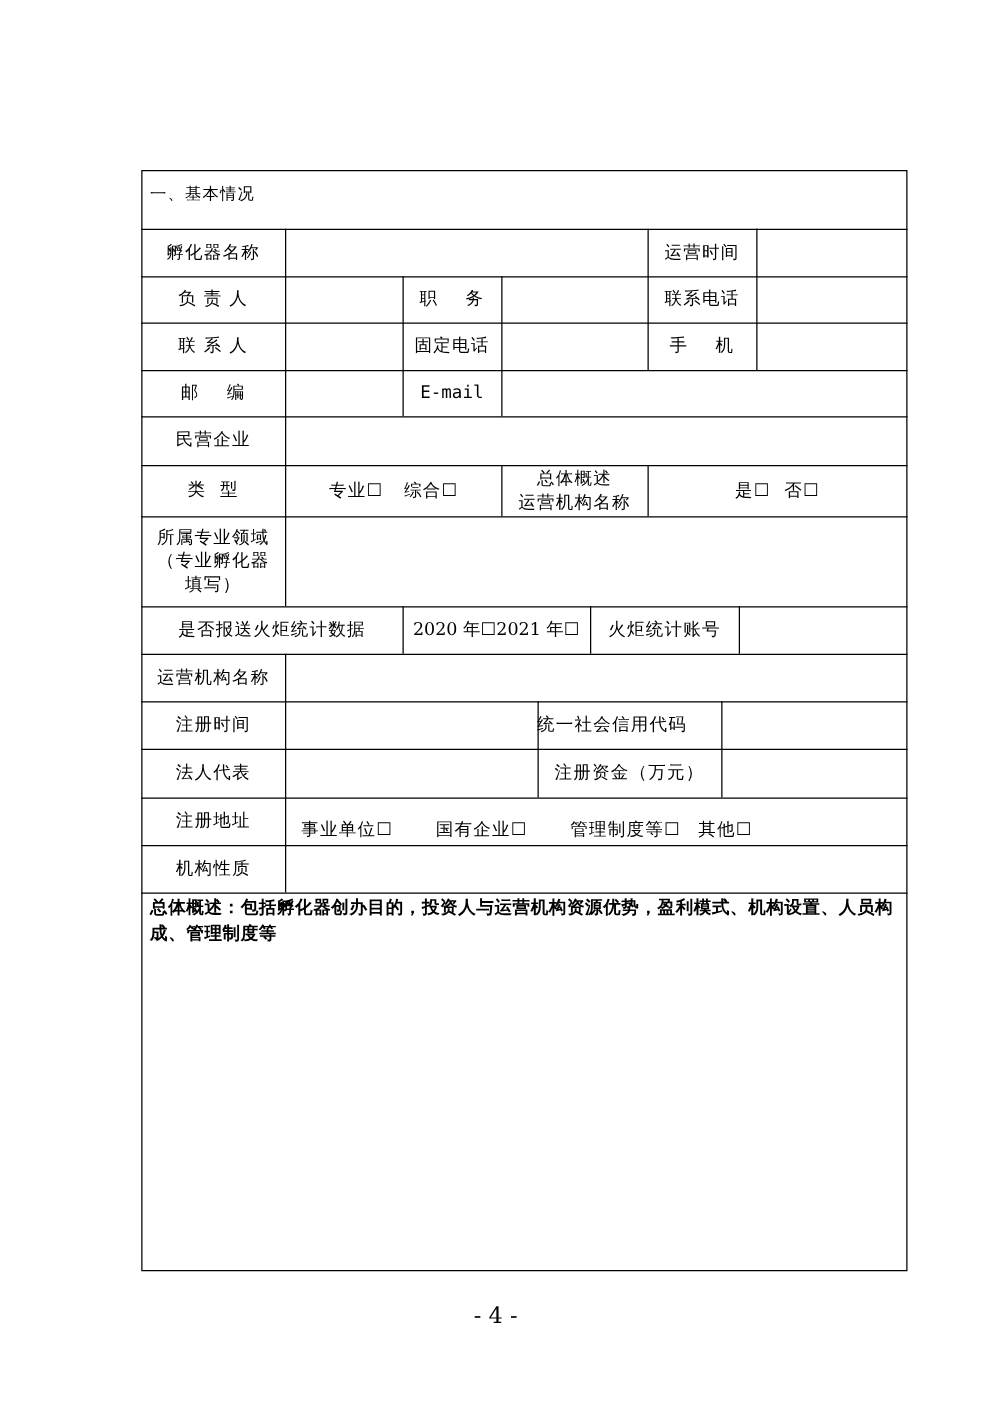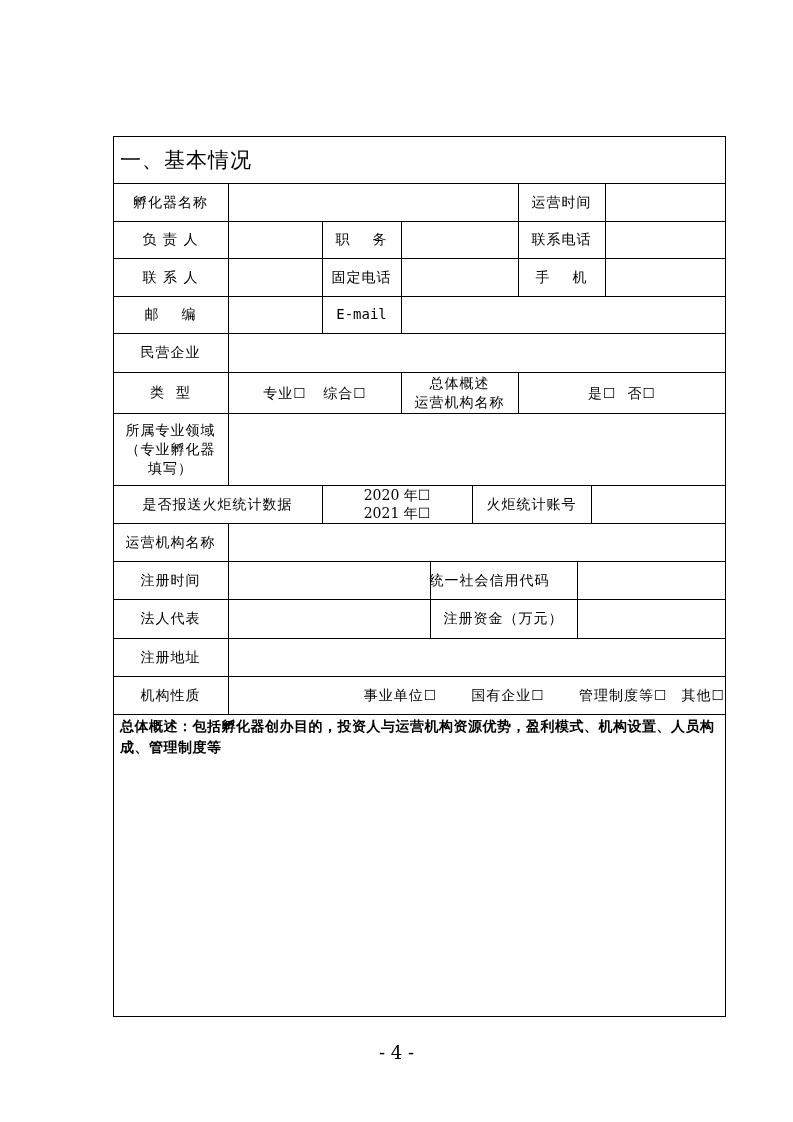--- a/index.html
+++ b/index.html
@@ -5,21 +5,21 @@
   html, body { margin:0; padding:0; background:#ffffff; }
   body { width:793px; height:1122px; position:relative; overflow:hidden;
          font-family:"DejaVu Sans", sans-serif; color:#000; }
   .page { position:absolute; left:0; top:0; width:793px; height:1122px; }
   .cell { position:absolute; box-sizing:border-box; display:flex; align-items:center;
           justify-content:center; font-size:14px; letter-spacing:1px; text-align:center; line-height:19px; }
   .hl { position:absolute; height:1px; background:#000; }
   .vl { position:absolute; width:1px; background:#000; }
   .outer { position:absolute; left:113px; top:136px; width:613px; height:881px;
            box-sizing:border-box; border:1px solid #000; }
-  .title { position:absolute; left:120px; top:146px; font-size:21px; letter-spacing:1px; }
+  .title { position:absolute; left:120px; top:146px; font-size:13px; letter-spacing:1px; }
   .mono { font-family:"DejaVu Sans Mono", monospace; letter-spacing:0; }
   .serif { font-family:"DejaVu Serif", serif; }
   .overview { position:absolute; left:120px; top:716px; width:602px; font-size:14px;
               font-weight:bold; line-height:21px; letter-spacing:0.5px; }
   .pagenum { position:absolute; left:0; width:793px; top:1042px; text-align:center;
              font-family:"DejaVu Serif", serif; font-size:18px; }
 </style>
 </head>
 <body>
 
@@ -93,21 +93,21 @@
   <div class="cell" style="left:519px;top:373px;width:206px;height:40px;white-space:pre">是☐  否☐</div>
 
   <div class="cell" style="left:113px;top:413px;width:115px;height:72px;flex-direction:column">
     <span>所属专业领域</span>
     <span>（专业孵化器</span>
     <span>填写）</span>
   </div>
   <div class="cell" style="left:229px;top:414px;width:496px;height:71px"></div>
 
   <div class="cell" style="left:113px;top:485px;width:209px;height:38px">是否报送火炬统计数据</div>
-  <div class="cell serif" style="left:322px;top:485px;width:150px;height:38px;flex-direction:column;letter-spacing:0;line-height:18px">
+  <div class="cell serif" style="left:322px;top:485px;width:150px;height:38px;flex-direction:row;letter-spacing:0;line-height:18px">
     <span>2020 年☐</span>
     <span>2021 年☐</span>
   </div>
   <div class="cell" style="left:472px;top:485px;width:119px;height:38px">火炬统计账号</div>
   <div class="cell" style="left:592px;top:486px;width:133px;height:37px"></div>
 
   <div class="cell" style="left:113px;top:523px;width:115px;height:38px">运营机构名称</div>
   <div class="cell" style="left:229px;top:524px;width:496px;height:37px"></div>
 
   <div class="cell" style="left:113px;top:561px;width:115px;height:38px">注册时间</div>
@@ -117,21 +117,21 @@
 
   <div class="cell" style="left:113px;top:599px;width:115px;height:39px">法人代表</div>
   <div class="cell" style="left:229px;top:600px;width:201px;height:38px"></div>
   <div class="cell" style="left:430px;top:599px;width:147px;height:39px">注册资金（万元）</div>
   <div class="cell" style="left:578px;top:600px;width:147px;height:38px"></div>
 
   <div class="cell" style="left:113px;top:638px;width:115px;height:38px">注册地址</div>
   <div class="cell" style="left:229px;top:639px;width:496px;height:37px"></div>
 
   <div class="cell" style="left:113px;top:676px;width:115px;height:38px">机构性质</div>
-  <div class="cell" style="left:229px;top:677px;width:496px;height:37px;justify-content:flex-end;padding-left:12px">
+  <div class="cell" style="left:229px;top:646px;width:496px;height:37px;justify-content:flex-start;padding-left:12px">
     <span style="margin-right:34px">事业单位☐</span>
     <span style="margin-right:34px">国有企业☐</span>
     <span style="margin-right:14px">管理制度等☐</span>
     <span>其他☐</span>
   </div>
 
   <div class="overview">总体概述：包括孵化器创办目的，投资人与运营机构资源优势，盈利模式、机构设置、人员构成、管理制度等</div>
   <div style="position:absolute;left:114px;top:760px;width:611px;height:256px"></div>
 
   <div class="pagenum">- 4 -</div>

